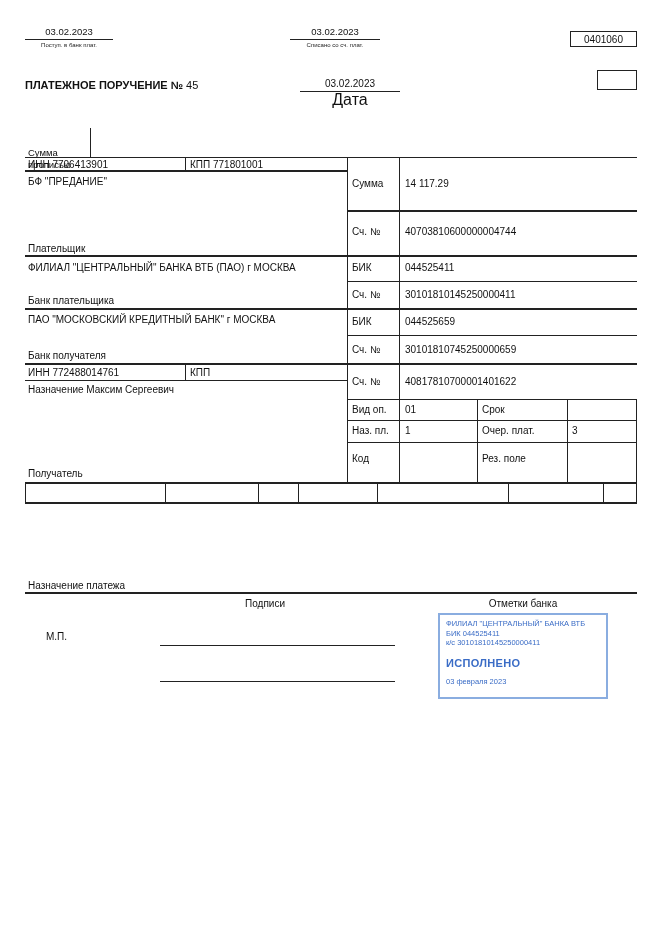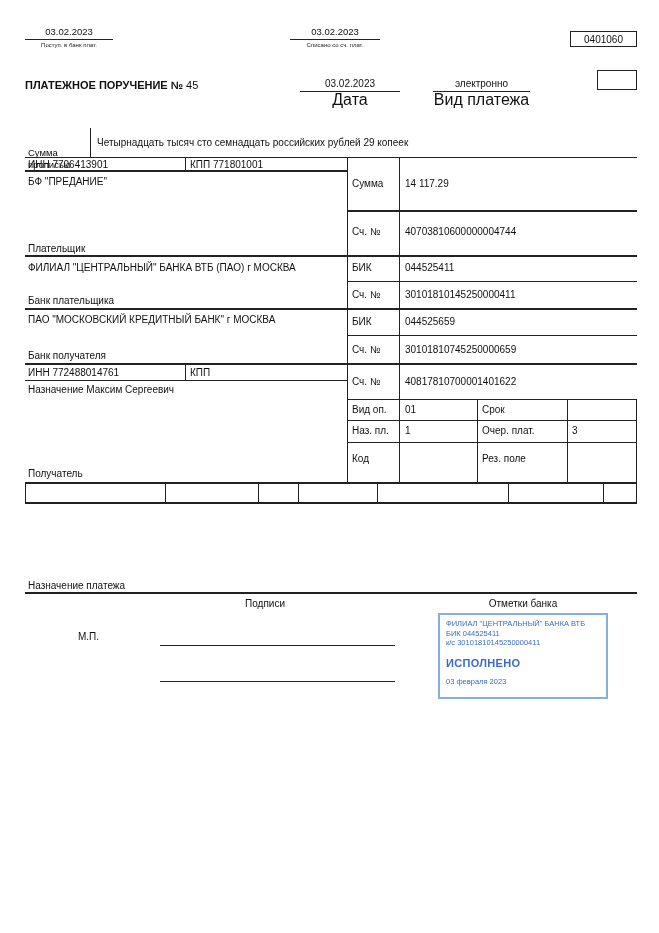--- a/index.html
+++ b/index.html
@@ -48,30 +48,25 @@
   <div class="abs title" style="left:25px;top:79px">
     <span>ПЛАТЕЖНОЕ ПОРУЧЕНИЕ №</span>
     <span class="titlenum">45</span>
   </div>
 
   <div class="fieldblock" style="left:300px;top:78px;width:100px">
     <div class="fval" style="font-size:10px">03.02.2023</div>
     <div class="flab10">Дата</div>
   </div>
 
-  <div class="fieldblock" style="left:433px;top:78px;width:97px">
-    <div class="fval" style="font-size:10px">электронно</div>
-    <div class="flab10">Вид платежа</div>
-  </div>
 
   <div class="codebox" style="left:597px;top:70px;width:40px;height:20px"></div>
 
   <div class="abs wordswrap" style="left:28px;top:130px;width:58px">Сумма прописью</div>
   <div class="vl" style="left:90px;top:128px;height:29px"></div>
-  <div class="abs t10" style="left:97px;top:137px">Четырнадцать тысяч сто семнадцать российских рублей 29 копеек</div>
   <div class="hl" style="left:25px;top:157px;width:612px"></div>
 
   <div class="abs t10" style="left:28px;top:159px">ИНН 7706413901</div>
   <div class="vl" style="left:185px;top:157px;height:13px"></div>
   <div class="abs t10" style="left:190px;top:159px">КПП 771801001</div>
   <div class="hl2" style="left:25px;top:170px;width:322px"></div>
 
   <div class="abs t10" style="left:28px;top:176px">БФ "ПРЕДАНИЕ"</div>
   <div class="abs t10" style="left:28px;top:243px">Плательщик</div>
   <div class="hl2" style="left:25px;top:255px;width:612px"></div>
@@ -145,21 +140,21 @@
   <div class="vl" style="left:603px;top:484px;height:18px"></div>
   <div class="vl" style="left:636px;top:484px;height:18px"></div>
   <div class="hl2" style="left:25px;top:502px;width:612px"></div>
 
   <div class="abs t10" style="left:28px;top:580px">Назначение платежа</div>
   <div class="hl2" style="left:25px;top:592px;width:612px"></div>
 
   <div class="abs t10" style="left:200px;top:598px;width:130px;text-align:center">Подписи</div>
   <div class="abs t10" style="left:438px;top:598px;width:170px;text-align:center">Отметки банка</div>
 
-  <div class="abs t10" style="left:78px;top:631px">М.П.</div>
+  <div class="abs t10" style="left:46px;top:631px">М.П.</div>
   <div class="hl" style="left:160px;top:645px;width:235px"></div>
   <div class="hl" style="left:160px;top:681px;width:235px"></div>
 
   <div class="stamp">
     <div class="sline">ФИЛИАЛ "ЦЕНТРАЛЬНЫЙ" БАНКА ВТБ</div>
     <div class="sline">БИК 044525411</div>
     <div class="sline">к/с 30101810145250000411</div>
     <div class="sstatus">ИСПОЛНЕНО</div>
     <div class="sdate">03 февраля 2023</div>
   </div>

